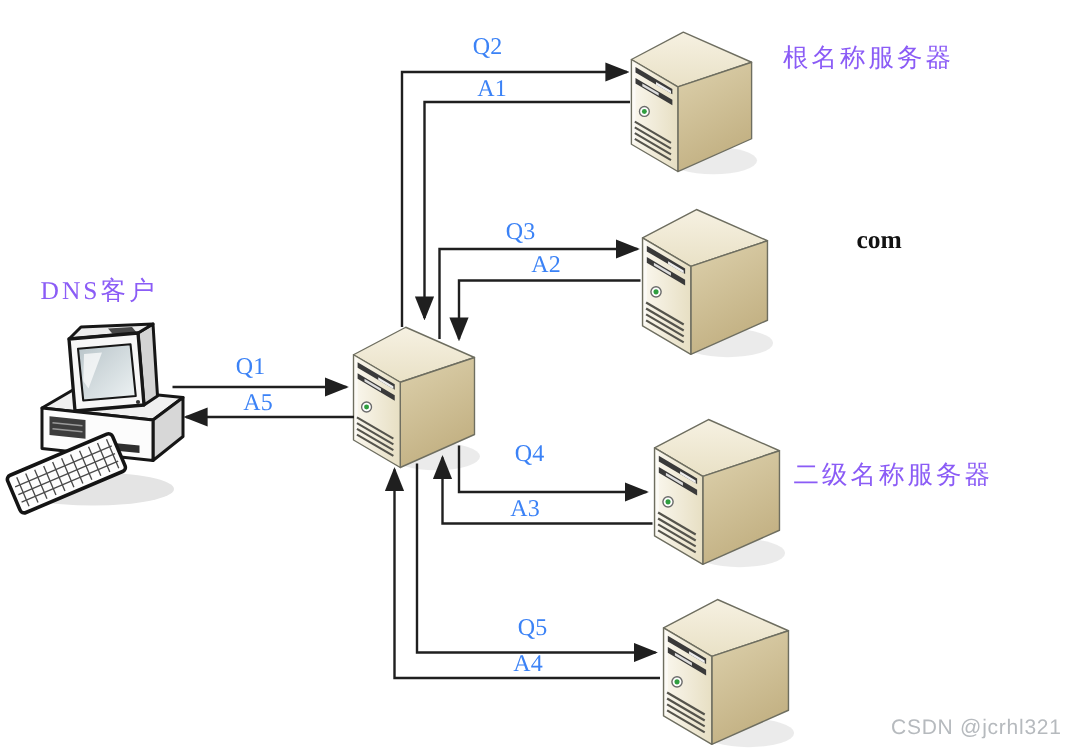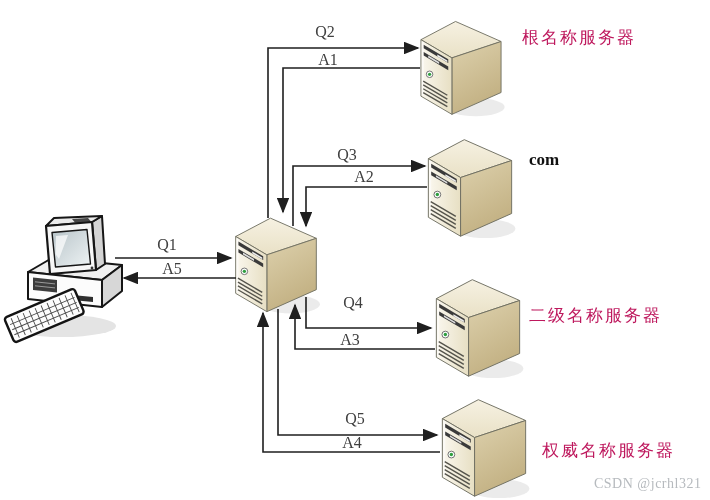--- a/index.html
+++ b/index.html
@@ -3,38 +3,39 @@
 <meta charset="utf-8">
 <style>
   html,body{margin:0;padding:0;background:#fff;}
   .stage{
     position:relative;width:710px;height:500px;background:#ffffff;
     overflow:hidden;
     font-family:"Liberation Serif","DejaVu Serif",serif;
   }
   .stage svg.scene{position:absolute;left:0;top:0;}
   .lbl{
-    position:absolute;white-space:nowrap;color:#be185d;
+    position:absolute;white-space:nowrap;color:#8b5cf6;
     font-size:17px;letter-spacing:2px;line-height:1.1;
-    font-family:Liberation Mono, monospace;
+    font-family:Liberation Serif, serif;
   }
   .ename{
     position:absolute;white-space:nowrap;color:#111;
     font-size:17px;font-weight:bold;letter-spacing:0;
     font-family:"Liberation Serif","DejaVu Serif",serif;
+    margin-left:42px;
   }
   .qa{
-    position:absolute;white-space:nowrap;color:#404040;font-size:16px;
+    position:absolute;white-space:nowrap;color:#3b82f6;font-size:16px;
     transform:translate(-50%,-50%);
     font-family:"Liberation Serif","DejaVu Serif",serif;
   }
   .wm{
     position:absolute;white-space:nowrap;color:#b6babe;font-size:14px;
     letter-spacing:0.5px;
-    font-family:Liberation Serif, serif;
+    font-family:Liberation Sans, sans-serif;
   }
 </style>
 </head>
 <body>
 
 <div class="stage">
 
   <svg class="scene" width="710" height="500" viewBox="0 0 710 500">
     <defs>
       <linearGradient id="gFront" x1="0" y1="0" x2="1" y2="0">
@@ -119,24 +120,24 @@
       <polyline points="427,187 306,187 306,226" marker-end="url(#ah)"></polyline>
       <polyline points="115,258 231,258" marker-end="url(#ah)"></polyline>
       <polyline points="236,278 124,278" marker-end="url(#ah)"></polyline>
       <polyline points="306,297 306,328 431,328" marker-end="url(#ah)"></polyline>
       <polyline points="435,349 295,349 295,305" marker-end="url(#ah)"></polyline>
       <polyline points="278,309 278,435 437,435" marker-end="url(#ah)"></polyline>
       <polyline points="440,452 263,452 263,313" marker-end="url(#ah)"></polyline>
     </g>
   </svg>
 
+  <div class="lbl" style="left:27px;top:185px">DNS客户</div>
   <div class="lbl" style="left:522px;top:30px">根名称服务器</div>
   <div class="ename" style="left:529px;top:150px">com</div>
   <div class="lbl" style="left:529px;top:308px">二级名称服务器</div>
-  <div class="lbl" style="left:542px;top:443px">权威名称服务器</div>
 
   <div class="qa" style="left:325px;top:32px">Q2</div>
   <div class="qa" style="left:328px;top:60px">A1</div>
   <div class="qa" style="left:347px;top:155px">Q3</div>
   <div class="qa" style="left:364px;top:177px">A2</div>
   <div class="qa" style="left:167px;top:245px">Q1</div>
   <div class="qa" style="left:172px;top:269px">A5</div>
   <div class="qa" style="left:353px;top:303px">Q4</div>
   <div class="qa" style="left:350px;top:340px">A3</div>
   <div class="qa" style="left:355px;top:419px">Q5</div>

